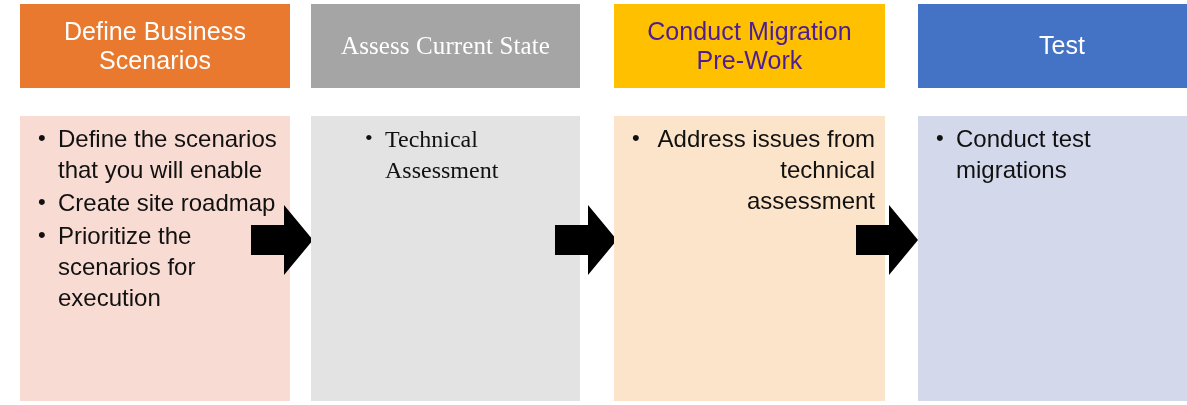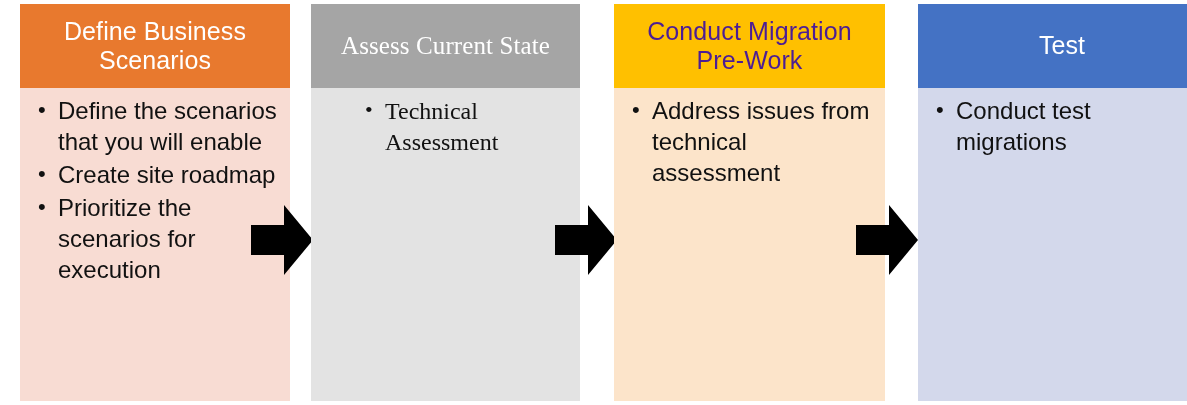--- a/index.html
+++ b/index.html
@@ -41,20 +41,21 @@
     box-sizing: border-box;
   }
   .stage-header-text {
     display: block;
     width: 100%;
   }
   .stage-body {
     flex: 1 1 auto;
     padding: 8px 10px 6px 10px;
     box-sizing: border-box;
+    margin-top: 28px;
   }
   .bullet-list {
     list-style: none;
     margin: 0;
     padding: 0;
   }
   .bullet-item {
     position: relative;
     padding-left: 28px;
     margin: 0 0 2px 0;
@@ -70,21 +71,21 @@
     font-size: 22px;
     line-height: 1.35;
     color: #111111;
   }
   
   .stage-1 .stage-header { background: #E8792E; }
   .stage-1 .stage-body   { background: #F8DCD3; }
   .stage-2 .stage-header { background: #A5A5A5; }
   .stage-2 .stage-body   { background: #E3E3E3; padding-left: 46px; }
   .stage-3 .stage-header { background: #FFC000; }
-  .stage-3 .stage-body   { background: #FCE4CA; }
+  .stage-3 .stage-body   { background: #FCE4CA; text-align: right; }
   .stage-4 .stage-header { background: #4472C4; }
   .stage-4 .stage-body   { background: #D3D8EB; }
 
   .flow-arrow {
     position: absolute;
     top: 205px;
     width: 62px;
     height: 70px;
   }
   .flow-arrow svg { display: block; width: 100%; height: 100%; }

